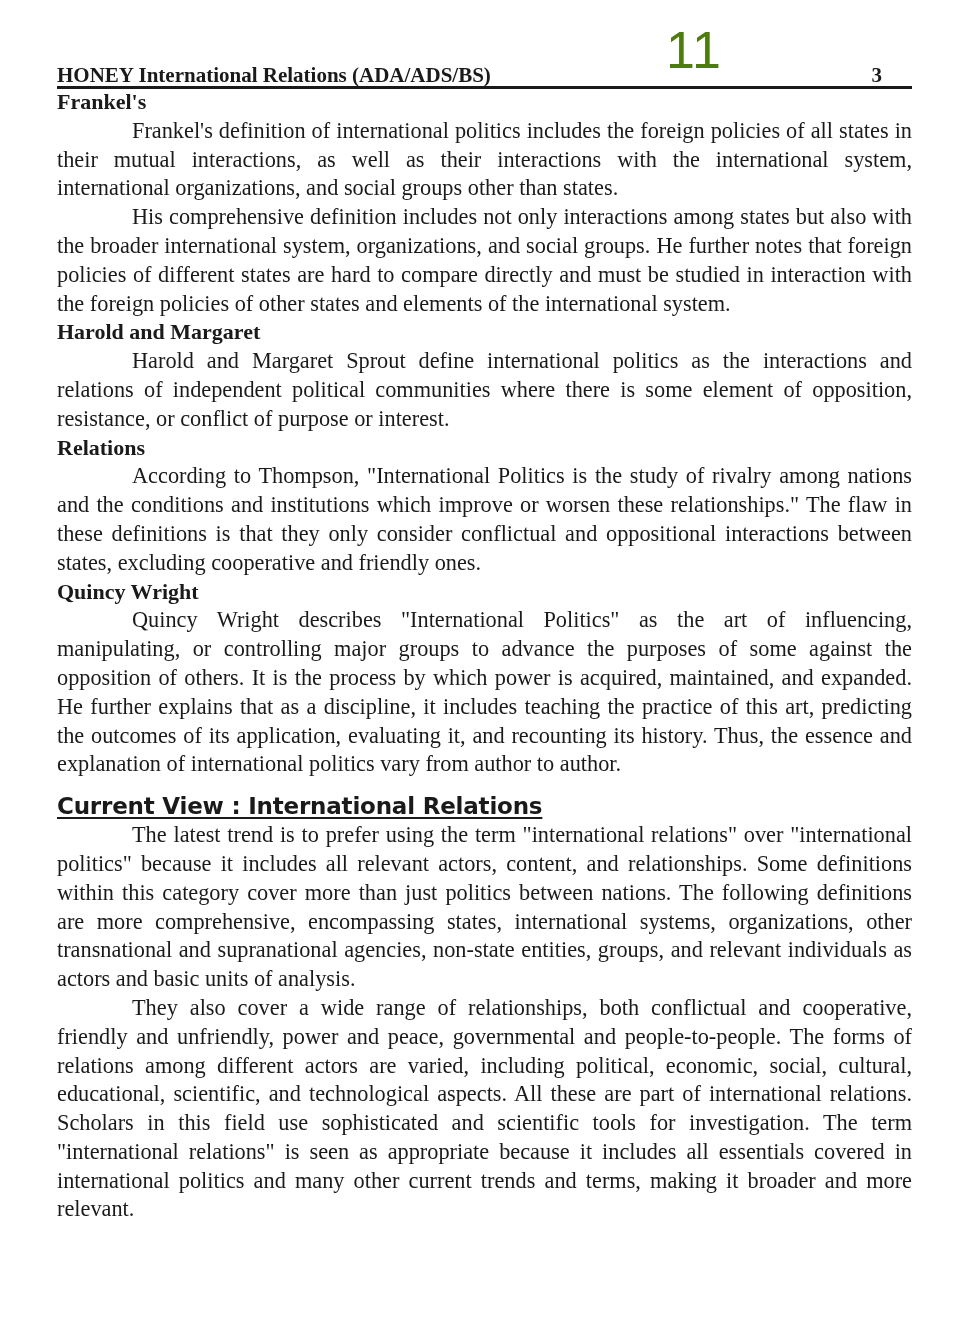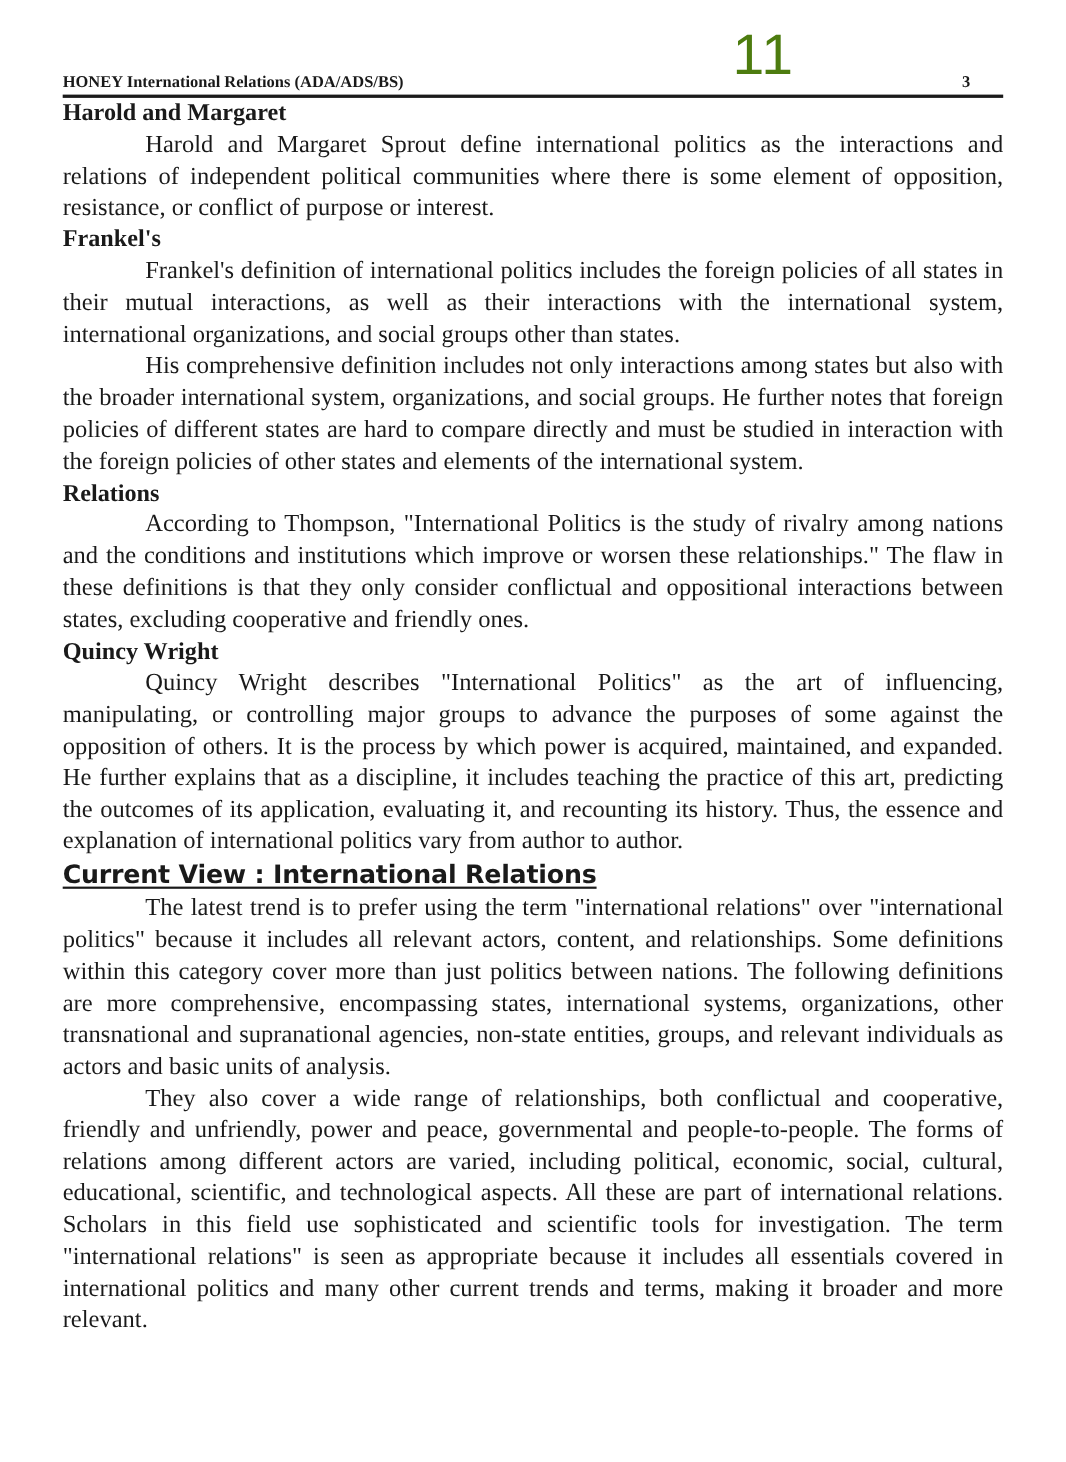--- a/index.html
+++ b/index.html
@@ -29,21 +29,21 @@
       position: absolute;
       left: 57px;
       top: 62px;
       width: 855px;
       height: 24px;
       border-bottom: 3px solid #1a1a1a;
       display: flex;
       justify-content: space-between;
       align-items: flex-end;
       font-weight: bold;
-      font-size: 15px;
+      font-size: 21px;
       line-height: 22px;
     }
     .running-header .page-no {
       margin-right: 30px;
     }
     .content {
       position: absolute;
       left: 57px;
       top: 88px;
       width: 855px;
@@ -63,45 +63,45 @@
       hyphens: none;
     }
     .major-heading {
       font-family: "DejaVu Sans", "Liberation Sans", sans-serif;
       font-weight: bold;
       font-size: 23px;
       line-height: 30px;
       text-decoration: underline;
       text-decoration-thickness: 2px;
       text-underline-offset: 3px;
-      margin: 2px 0 0 0;
+      margin: 12px 0 0 0;
       letter-spacing: -0.2px;
     }
   </style>
 </head>
 <body>
 
 <div class="overlay-number">11</div>
 
 <div class="running-header">
   <span>HONEY International Relations (ADA/ADS/BS)</span>
   <span class="page-no">3</span>
 </div>
 
 <div class="content">
 
   <section>
-    <h3 class="section-heading">Harold and Margaret</h3>
-    <p class="para">Harold and Margaret Sprout define international politics as the interactions and relations of independent political communities where there is some element of opposition, resistance, or conflict of purpose or interest.</p>
+    <h3 class="section-heading">Frankel's</h3>
+    <p class="para">Frankel's definition of international politics includes the foreign policies of all states in their mutual interactions, as well as their interactions with the international system, international organizations, and social groups other than states.</p>
+    <p class="para">His comprehensive definition includes not only interactions among states but also with the broader international system, organizations, and social groups. He further notes that foreign policies of different states are hard to compare directly and must be studied in interaction with the foreign policies of other states and elements of the international system.</p>
   </section>
 
   <section>
-    <h3 class="section-heading">Frankel's</h3>
-    <p class="para">Frankel's definition of international politics includes the foreign policies of all states in their mutual interactions, as well as their interactions with the international system, international organizations, and social groups other than states.</p>
-    <p class="para">His comprehensive definition includes not only interactions among states but also with the broader international system, organizations, and social groups. He further notes that foreign policies of different states are hard to compare directly and must be studied in interaction with the foreign policies of other states and elements of the international system.</p>
+    <h3 class="section-heading">Harold and Margaret</h3>
+    <p class="para">Harold and Margaret Sprout define international politics as the interactions and relations of independent political communities where there is some element of opposition, resistance, or conflict of purpose or interest.</p>
   </section>
 
   <section>
     <h3 class="section-heading">Relations</h3>
     <p class="para">According to Thompson, "International Politics is the study of rivalry among nations and the conditions and institutions which improve or worsen these relationships." The flaw in these definitions is that they only consider conflictual and oppositional interactions between states, excluding cooperative and friendly ones.</p>
   </section>
 
   <section>
     <h3 class="section-heading">Quincy Wright</h3>
     <p class="para">Quincy Wright describes "International Politics" as the art of influencing, manipulating, or controlling major groups to advance the purposes of some against the opposition of others. It is the process by which power is acquired, maintained, and expanded. He further explains that as a discipline, it includes teaching the practice of this art, predicting the outcomes of its application, evaluating it, and recounting its history. Thus, the essence and explanation of international politics vary from author to author.</p>

